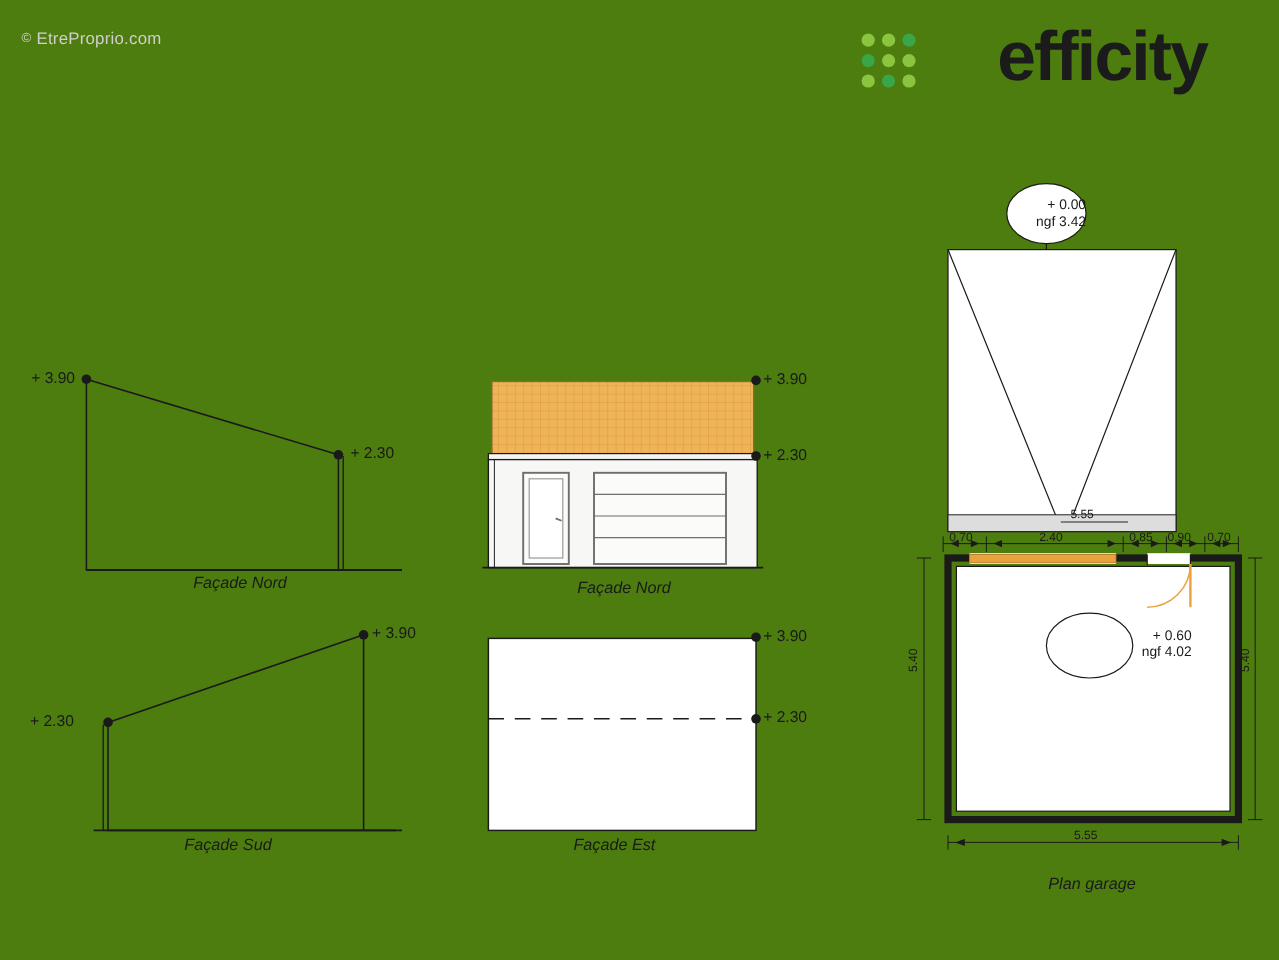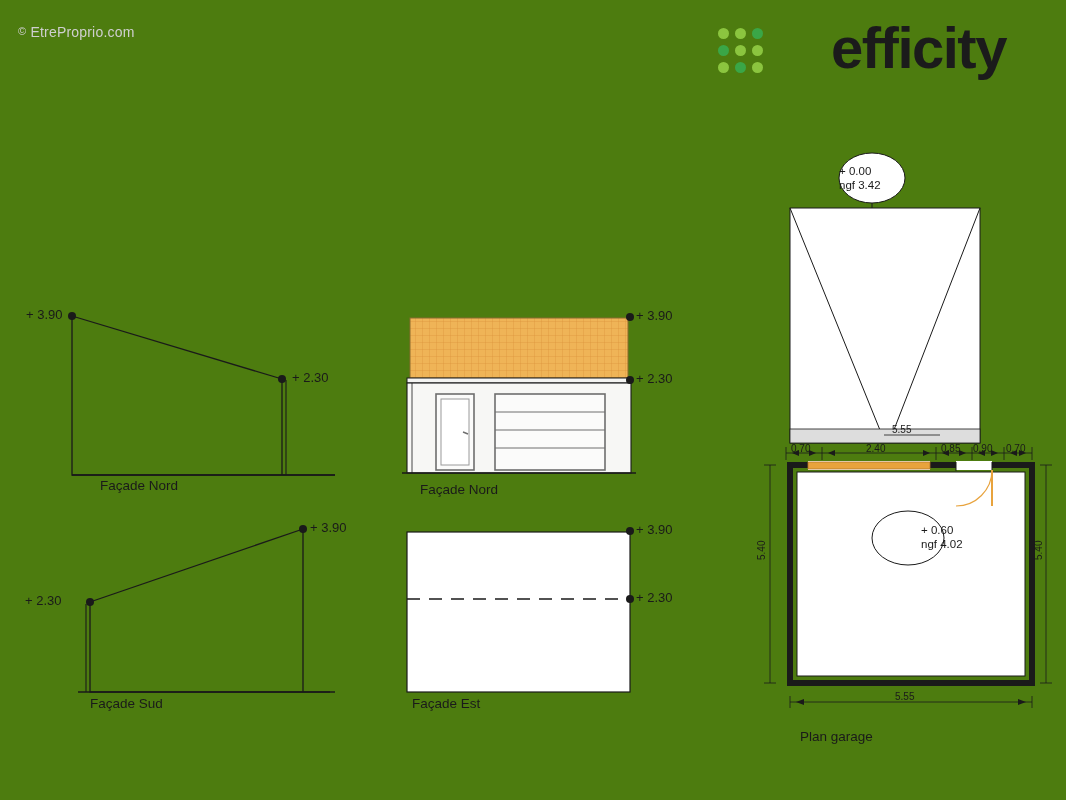--- a/index.html
+++ b/index.html
@@ -62,40 +62,41 @@
     line-height: 72px;
     margin-left: 47px;
   }
 
   
   .elevation, .planblock {
     position: absolute;
   }
   .caption {
     position: absolute;
-    text-align: left;
+    text-align: center;
     font-size: 13.5px;
     color: #1a1a1a;
     white-space: nowrap;
+    font-style: italic;
   }
   .lvl {
     position: absolute;
     font-size: 13px;
     color: #1a1a1a;
     white-space: nowrap;
   }
   .dim {
     position: absolute;
     font-size: 10px;
     color: #1a1a1a;
     white-space: nowrap;
   }
   .bubble-txt {
     position: absolute;
-    text-align: left;
+    text-align: right;
     font-size: 11.5px;
     line-height: 14px;
     color: #1a1a1a;
     white-space: nowrap;
   }
   svg { display: block; overflow: visible; }
 </style>
 </head>
 <body>
 

